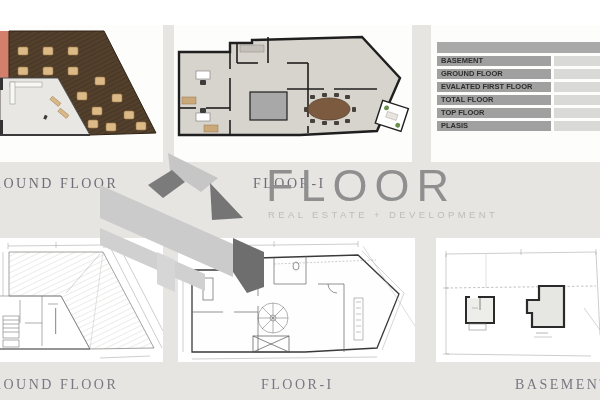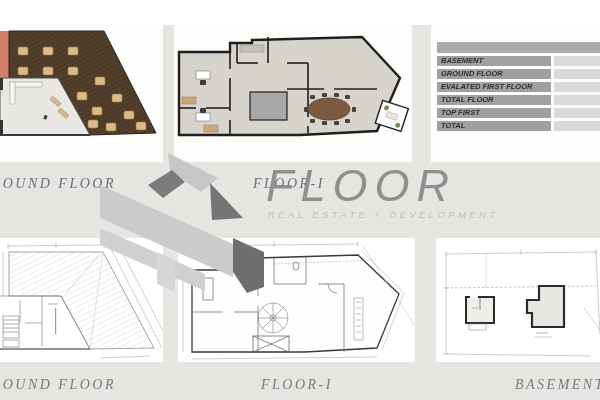--- a/index.html
+++ b/index.html
@@ -1,18 +1,18 @@
 <!DOCTYPE html>
 <html><head>
 <meta charset="utf-8">
 <style>
   html,body{margin:0;padding:0;}
   body{width:600px;height:400px;overflow:hidden;background:#e6e5e2;
        font-family:"Liberation Sans",sans-serif;}
-  .page{position:absolute;top:0;left:0;width:600px;height:400px;font-style:italic;}
+  .page{position:absolute;top:0;left:0;width:600px;height:400px;}
 
   .band-top{position:absolute;left:0;top:0;width:600px;height:25px;background:#ffffff;}
   .panel{position:absolute;background:#fdfdfc;}
   #panel-tl{left:0;top:25px;width:163px;height:137px;}
   #panel-tm{left:174px;top:25px;width:238px;height:137px;}
   #panel-tr{left:431px;top:25px;width:169px;height:137px;}
   #panel-bl{left:0;top:238px;width:163px;height:124px;background:#ffffff;}
   #panel-bm{left:178px;top:238px;width:237px;height:124px;background:#ffffff;}
   #panel-br{left:436px;top:238px;width:164px;height:124px;background:#ffffff;}
 
@@ -162,25 +162,25 @@
     </div>
     <div class="tbl-row" style="top:57px;">
       <div class="tbl-label">EVALATED FIRST FLOOR</div>
       <div class="tbl-value"></div>
     </div>
     <div class="tbl-row" style="top:70px;">
       <div class="tbl-label">TOTAL FLOOR</div>
       <div class="tbl-value"></div>
     </div>
     <div class="tbl-row" style="top:83px;">
-      <div class="tbl-label">TOP FIRST</div>
+      <div class="tbl-label">TOP FLOOR</div>
       <div class="tbl-value"></div>
     </div>
     <div class="tbl-row" style="top:96px;">
-      <div class="tbl-label">TOTAL</div>
+      <div class="tbl-label">PLASIS</div>
       <div class="tbl-value"></div>
     </div>
   </div>
 
   <div class="floor-label" id="lbl-tl">GROUND FLOOR</div>
   <div class="floor-label" id="lbl-tm">FLOOR-I</div>
   <div class="brand-name">FLOOR</div>
   <div class="brand-tagline">REAL ESTATE + DEVELOPMENT</div>
 
   <svg id="logo-mark" viewBox="0 0 180 150">

